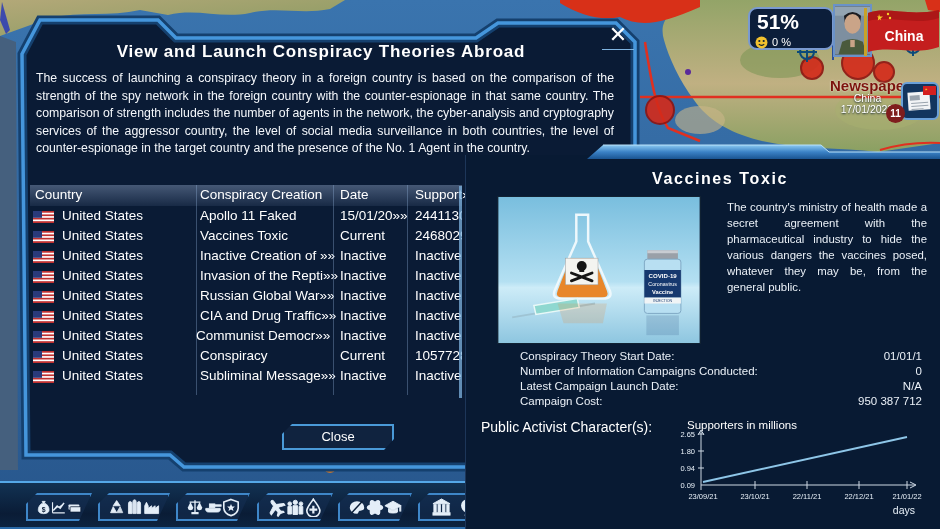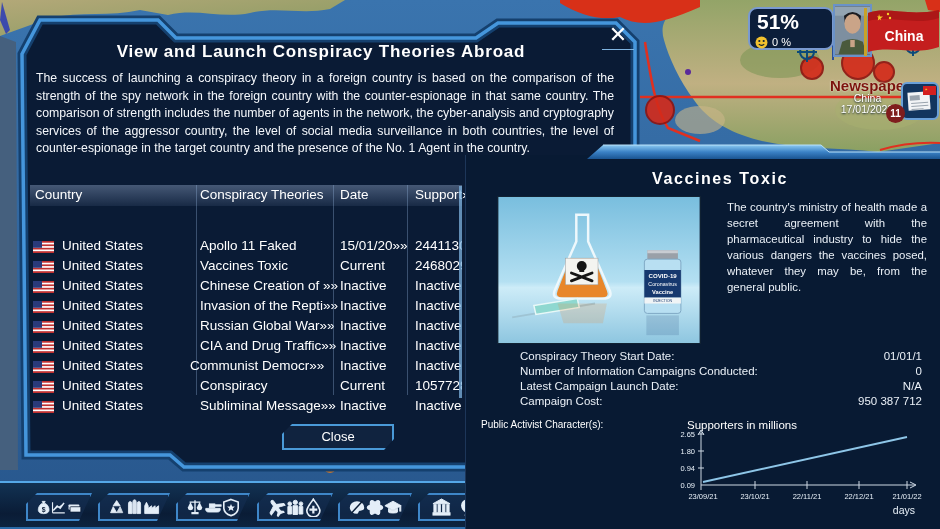--- a/index.html
+++ b/index.html
@@ -17,21 +17,21 @@
   .dlg-title{left:30px;top:42px;width:582px;text-align:center;font-size:17px;
              font-weight:bold;letter-spacing:.8px;}
   .dlg-desc{left:36px;top:70px;width:578px;font-size:12.3px;line-height:1.43;
             text-align:justify;color:#f4f7fb;}
   .close-x{left:602px;top:20px;width:32px;height:30px;font-size:22px;line-height:30px;
            text-align:center;color:#fff;cursor:pointer;border-bottom:1px solid #7fb4e0;}
   .thead{left:30px;top:185px;width:432px;height:21px;
          background:linear-gradient(180deg,rgba(118,138,170,.55),rgba(56,76,108,.30));
          font-size:13.5px;}
   .thead span{position:absolute;top:2px;}
-  .tbody{left:30px;top:207px;width:432px;height:184px;overflow:hidden;font-size:13.5px;margin-top:30px;}
+  .tbody{left:30px;top:207px;width:432px;height:184px;overflow:hidden;font-size:13.5px;}
   .trow{position:relative;height:20px;cursor:pointer;}
   .trow span{position:absolute;top:1px;white-space:nowrap;}
   .flag{position:absolute;left:3px;top:4px;width:21px;height:12px;}
   .col-sep{width:1px;background:rgba(150,180,220,.35);top:185px;height:210px;}
   .scrollbar{left:459px;top:186px;width:3px;height:212px;background:#7fb4e0;opacity:.75;}
   .close-btn{left:282px;top:424px;width:112px;height:26px;background:#10233f;
              border:2px solid #4a9ad8;color:#fff;font-size:13px;text-align:center;
              line-height:22px;cursor:pointer;
              clip-path:polygon(10px 0,100% 0,100% calc(100% - 11px),calc(100% - 10px) 100%,0 100%,0 10px);}
 
@@ -50,21 +50,21 @@
   #panel{position:absolute;left:465px;top:143px;width:475px;height:386px;z-index:20;}
   #panel .body{position:absolute;left:0;top:12px;right:0;bottom:0;background:#081a33;
                border-left:1px solid rgba(70,110,160,.35);}
   .p-title{left:50px;top:27px;width:410px;text-align:center;font-weight:bold;
            font-size:16px;letter-spacing:1.6px;}
   .p-img{left:32px;top:53px;width:204px;height:148px;border:1px solid #123;}
   .p-desc{left:262px;top:57px;width:200px;font-size:11.4px;line-height:1.4;
           text-align:justify;color:#eaf0f7;}
   .stat-label{left:55px;font-size:11.5px;color:#eaf0f7;}
   .stat-value{left:255px;width:202px;text-align:right;font-size:11.5px;color:#eaf0f7;}
-  .activist{left:16px;top:276px;font-size:10px;}
+  .activist{left:16px;top:276px;font-size:14px;}
   .chart-title{left:222px;top:268px;font-size:11.5px;margin-top:8px;}
   #chart{left:206px;top:281px;width:256px;height:102px;}
 
   
   #hud{position:absolute;inset:0;z-index:30;pointer-events:none;}
   #hud .abs{pointer-events:auto;}
   .approval{left:748px;top:7px;width:86px;height:43px;background:#0c1e3a;
             border:2px solid #7a9ad0;border-radius:9px;}
   .approval .pct{position:absolute;left:7px;top:1px;font-size:21px;font-weight:bold;}
   .approval .sub{position:absolute;left:22px;top:27px;font-size:11px;}
@@ -146,21 +146,21 @@
       <path d="M22,54 L40,20 L158,20 L176,38 L476,38 L498,23 L616,23 L635,42 L635,448 L618,467 L184,467 L170,455 L26,455 Z" fill="#0a1b35" stroke="#15406e" stroke-width="9"></path>
       <path d="M22,54 L40,20 L158,20 L176,38 L476,38 L498,23 L616,23 L635,42 L635,448 L618,467 L184,467 L170,455 L26,455 Z" fill="none" stroke="#4596dc" stroke-width="3.5"></path>
     </svg>
 
     <div class="abs dlg-title">View and Launch Conspiracy Theories Abroad</div>
     <div class="abs close-x">✕</div>
     <div class="abs dlg-desc">The success of launching a conspiracy theory in a foreign country is based on the comparison of the strength of the spy network in the foreign country with the counter-espionage in that same country. The comparison of strength includes the number of agents in the network, the cyber-analysis and cryptography services of the aggressor country, the level of social media surveillance in both countries, the level of counter-espionage in the target country and the presence of the No. 1 Agent in the country.</div>
 
     <div class="abs thead">
       <span style="left:5px">Country</span>
-      <span style="left:170px">Conspiracy Theories</span>
+      <span style="left:170px">Conspiracy Creation</span>
       <span style="left:310px">Date</span>
       <span style="left:385px">Support»»</span>
     </div>
 
     <div class="abs tbody">
 
         <div class="trow">
           <svg class="flag" viewBox="0 0 21 12">
             <rect width="21" height="12" fill="#fff"></rect>
             <g fill="#c03030">
@@ -199,21 +199,21 @@
             <rect width="21" height="12" fill="#fff"></rect>
             <g fill="#c03030">
               <rect y="0" width="21" height="1.7"></rect>
               <rect y="3.4" width="21" height="1.7"></rect>
               <rect y="6.8" width="21" height="1.7"></rect>
               <rect y="10.2" width="21" height="1.8"></rect>
             </g>
             <rect width="9" height="6.8" fill="#2a3a7a"></rect>
           </svg>
           <span style="left:32px">United States</span>
-          <span style="left:170px">Chinese Creation of »»</span>
+          <span style="left:170px">Inactive Creation of »»</span>
           <span style="left:310px">Inactive</span>
           <span style="left:385px">Inactive</span>
         </div>
 
         <div class="trow">
           <svg class="flag" viewBox="0 0 21 12">
             <rect width="21" height="12" fill="#fff"></rect>
             <g fill="#c03030">
               <rect y="0" width="21" height="1.7"></rect>
               <rect y="3.4" width="21" height="1.7"></rect>
@@ -267,21 +267,21 @@
             <rect width="21" height="12" fill="#fff"></rect>
             <g fill="#c03030">
               <rect y="0" width="21" height="1.7"></rect>
               <rect y="3.4" width="21" height="1.7"></rect>
               <rect y="6.8" width="21" height="1.7"></rect>
               <rect y="10.2" width="21" height="1.8"></rect>
             </g>
             <rect width="9" height="6.8" fill="#2a3a7a"></rect>
           </svg>
           <span style="left:32px">United States</span>
-          <span style="left:160px">Communist Democr»»</span>
+          <span style="left:166px">Communist Democr»»</span>
           <span style="left:310px">Inactive</span>
           <span style="left:385px">Inactive</span>
         </div>
 
         <div class="trow">
           <svg class="flag" viewBox="0 0 21 12">
             <rect width="21" height="12" fill="#fff"></rect>
             <g fill="#c03030">
               <rect y="0" width="21" height="1.7"></rect>
               <rect y="3.4" width="21" height="1.7"></rect>

